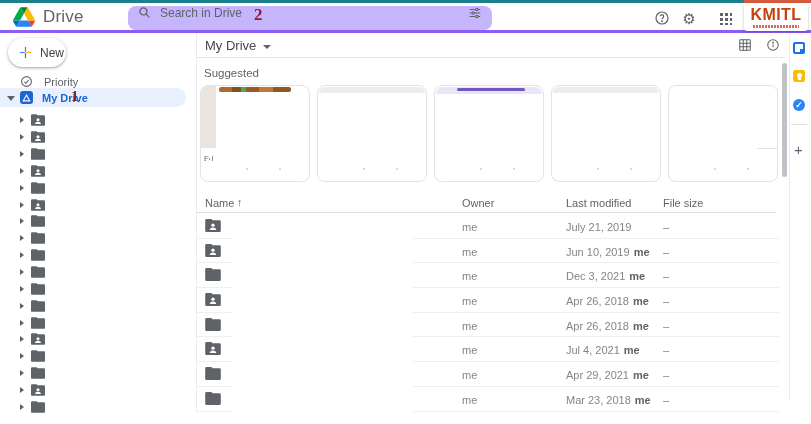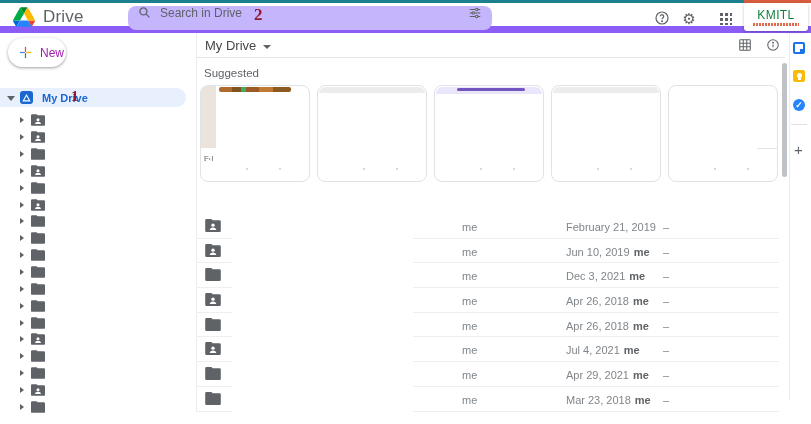--- a/index.html
+++ b/index.html
@@ -6,51 +6,51 @@
   html,body { background:#fff; }
   .screen { position:relative; width:811px; height:424px; background:#fff; overflow:hidden;
             font-family:"Liberation Sans", sans-serif; color:#3c4043; }
 
   
   .strip-teal   { position:absolute; left:0; top:0; width:744px; height:3px; background:#1b7f8e; }
   .strip-orange { position:absolute; left:744px; top:0; width:67px; height:3px; background:#d75b3f; }
 
   
   .app-header { position:absolute; left:0; top:3px; width:811px; height:30px; background:#fff;
-                border-bottom:7px solid #8b5cf6; }
+                border-bottom:3px solid #8b5cf6; }
   .logo-wrap { position:absolute; left:13px; top:4px; display:flex; align-items:center; gap:8px; }
   .logo-wrap .app-name { font-size:17px; color:#5f6368; letter-spacing:.2px; }
 
   .searchbar { position:absolute; left:128px; top:3px; width:364px; height:24px; background:#c4b5fd;
                border-radius:8px; display:flex; align-items:flex-start; padding:0 10px; gap:9px; }
   .search-ph { font-size:12px; color:#5f6368; }
   .marker { color:#8e1a2e; font-weight:700; font-family:"Liberation Serif", serif; line-height:1; }
   .marker-2 { font-size:17px; margin-left:3px; }
   .tune { margin-left:auto; }
 
   .hdr-ico { position:absolute; top:6px; width:18px; height:18px; display:flex; align-items:center; justify-content:center; color:#5f6368; }
   .ico-help { left:653px; }
   .ico-gear { left:680px; font-size:15px; line-height:1; }
   .ico-apps { left:716px; }
   .apps-grid { width:13px; height:13px;
       background-image:radial-gradient(circle, #5f6368 1.5px, transparent 1.7px);
       background-size:5px 5px; background-position:0 0; }
 
   .kmitl { position:absolute; left:744px; top:0px; width:64px; height:28px; background:#fff; border-radius:3px;
            box-shadow:0 1px 3px rgba(0,0,0,.25); display:flex; flex-direction:column; align-items:center; justify-content:center; }
-  .kmitl-text { color:#15803d; font-weight:400; font-size:12px; letter-spacing:.4px; line-height:1; }
+  .kmitl-text { color:#c2410c; font-weight:700; font-size:16px; letter-spacing:.4px; line-height:1; }
   .kmitl-sub { width:46px; height:3px; margin-top:2px;
       background:repeating-linear-gradient(90deg,#df6a50 0 2px, rgba(255,255,255,0) 2px 3px); }
 
   
   .sidebar { position:absolute; left:0; top:33px; width:196px; height:391px; background:#fff; }
   .new-btn { position:absolute; left:8px; top:5px; width:58px; height:29px; background:#fff; border-radius:15px;
              box-shadow:0 1px 2px rgba(60,64,67,.30), 0 1px 3px 1px rgba(60,64,67,.15);
              display:flex; align-items:center; gap:7px; padding-left:10px; cursor:pointer; }
-  .new-btn span { font-size:12px; color:#a21caf; font-weight:500; }
+  .new-btn span { font-size:12px; color:#404040; font-weight:500; }
 
   .nav-row { position:absolute; left:0; height:17px; display:flex; align-items:center; }
   .nav-priority { top:40px; padding-left:20px; gap:11px; width:186px; }
   .nav-priority .lbl { font-size:11px; color:#5f6368; font-weight:500; }
   .nav-mydrive { top:55px; width:186px; height:19px; background:#e8f0fe; border-radius:0 10px 10px 0; }
   .nav-mydrive .lbl { position:absolute; left:42px; top:4px; font-size:11px; color:#1967d2; font-weight:700; }
   .caret-down { position:absolute; left:7px; top:8px; width:0; height:0;
                 border-left:4px solid transparent; border-right:4px solid transparent; border-top:5px solid #5f6368; }
   .drive-sel-ico { position:absolute; left:20px; top:3px; width:13px; height:13px; background:#1967d2; border-radius:3px;
                    display:flex; align-items:center; justify-content:center; }
@@ -189,20 +189,27 @@
     <div class="new-btn">
       <svg width="15" height="15" viewBox="0 0 24 24">
         <path fill="#ea4335" d="M11 3h2v8h-2z"></path>
         <path fill="#00ac47" d="M11 13h2v8h-2z"></path>
         <path fill="#4285f4" d="M3 11h8v2H3z"></path>
         <path fill="#ffba00" d="M13 11h8v2h-8z"></path>
       </svg>
       <span>New</span>
     </div>
 
+    <div class="nav-row nav-priority">
+      <svg width="13" height="13" viewBox="0 0 24 24" fill="none" stroke="#5f6368" stroke-width="2">
+        <circle cx="12" cy="12" r="9"></circle>
+          <path d="M8 12.5l2.8 2.8L16 9.5"></path>
+      </svg>
+      <span class="lbl">Priority</span>
+    </div>
 
     <div class="nav-row nav-mydrive">
       <span class="caret-down"></span>
       <span class="drive-sel-ico">
         <svg width="9" height="8" viewBox="0 0 24 22" fill="none" stroke="#fff" stroke-width="3">
             <path d="M12 3l9 16H3z"></path>
           </svg>
       </span>
       <span class="lbl">My Drive</span>
       <span class="marker marker-1">1</span>
@@ -423,33 +430,40 @@
   </div>
 
   <div class="card v-plain">
 
     <div class="inner-line"></div>
 
     <div class="marks"></div>
   </div>
 </div>
 
+  <div class="thead">
+    <span class="th th-name">Name</span>
+    <span class="th-arrow">↑</span>
+    <span class="th th-owner">Owner</span>
+    <span class="th th-modified">Last modified</span>
+    <span class="th th-size">File size</span>
+  </div>
   <div class="trows">
   <div class="frow">
     <span class="ico">
 
       <svg width="16" height="13" viewBox="0 0 24 20" fill="#5f6368">
         <path d="M9.5 0H2A2 2 0 000 2v16a2 2 0 002 2h20a2 2 0 002-2V4a2 2 0 00-2-2H11.5z"></path>
         <circle cx="12" cy="9.5" r="2.6" fill="#fff"></circle>
         <path d="M7 17c0-2.6 2.2-4 5-4s5 1.4 5 4z" fill="#fff"></path>
       </svg>
     </span>
     <span class="name"></span>
     <span class="owner">me</span>
-    <span class="modified"><span class="mdate">February 21, 2019</span></span>
+    <span class="modified"><span class="mdate">July 21, 2019</span></span>
     <span class="size">–</span>
     <span class="sep-l"></span>
     <span class="sep-r"></span>
   </div>
 
   <div class="frow">
     <span class="ico">
 
       <svg width="16" height="13" viewBox="0 0 24 20" fill="#5f6368">
         <path d="M9.5 0H2A2 2 0 000 2v16a2 2 0 002 2h20a2 2 0 002-2V4a2 2 0 00-2-2H11.5z"></path>

